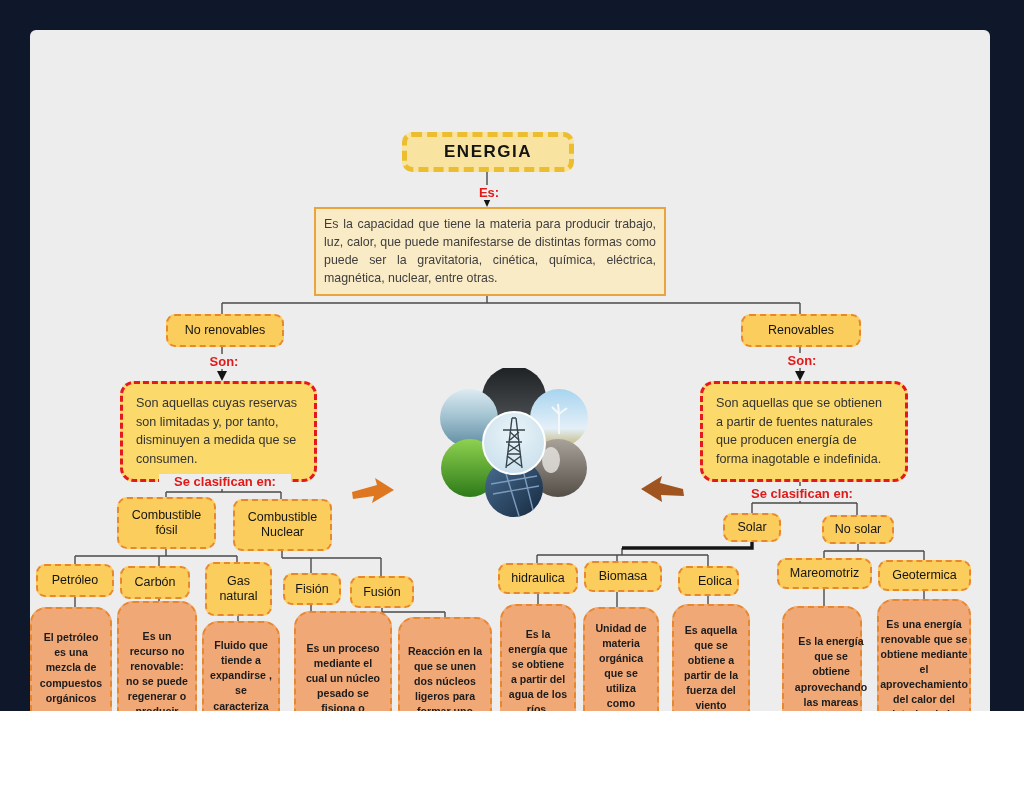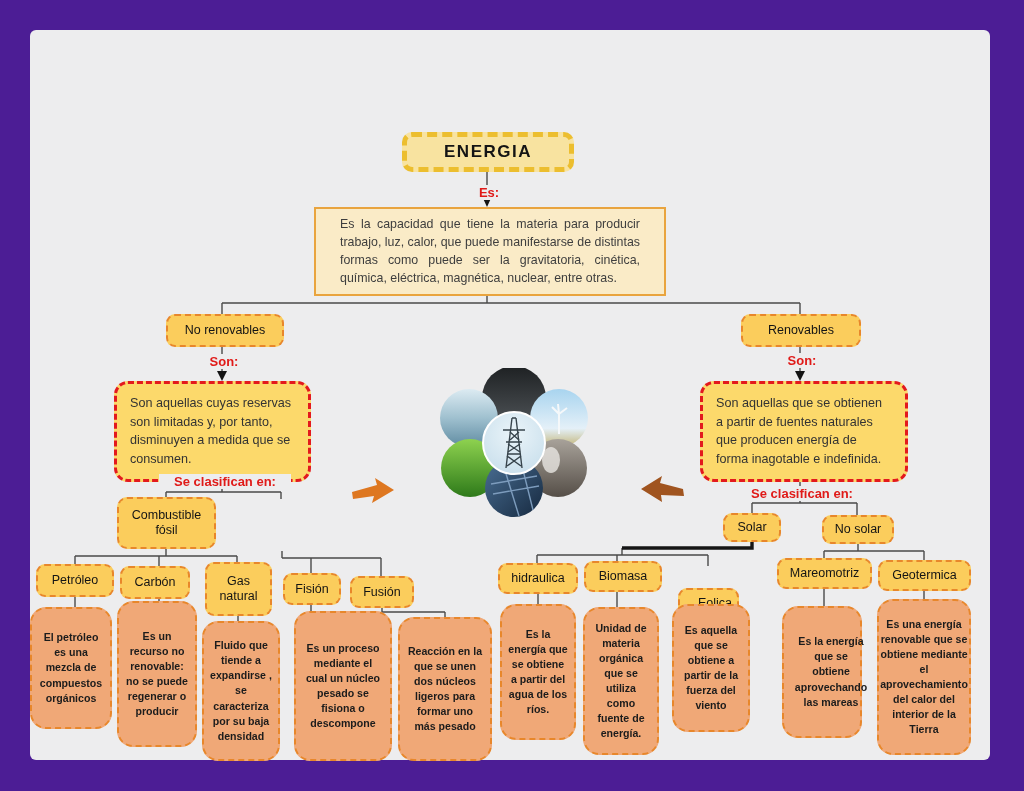--- a/index.html
+++ b/index.html
@@ -1,22 +1,22 @@
 <!DOCTYPE html>
 <html><head>
 <meta charset="utf-8">
 <style>
   html,body{margin:0;padding:0;background:#ffffff;}
-  #stage{position:relative;width:1024px;height:791px;background:#4c1d95;overflow:hidden;
+  #stage{position:relative;width:1024px;height:711px;background:#0f172a;overflow:hidden;
          font-family:"Liberation Sans", sans-serif;}
   .panel{position:absolute;left:30px;top:30px;width:960px;height:730px;background:#EDEDEE;border-radius:6px;}
   #connectors{position:absolute;left:0;top:0;width:1024px;height:791px;z-index:1;pointer-events:none;}
   .box{position:absolute;z-index:2;box-sizing:border-box;}
   .titlebox{background:#F8E3A0;border:5px dashed #ECBE2F;border-radius:10px;display:flex;align-items:center;justify-content:center;font-weight:bold;font-size:17px;letter-spacing:1.5px;color:#141414;}
-  .defbox{background:#FAEBC7;border:2px solid #E9A43E;color:#3e3e3e;font-size:12.4px;line-height:1.44;padding:7px 24px;text-align:justify;}
+  .defbox{background:#FAEBC7;border:2px solid #E9A43E;color:#3e3e3e;font-size:12.4px;line-height:1.44;padding:7px 8px;text-align:justify;}
   .node{background:#FBCD5C;border:2.5px dashed #E8872B;border-radius:9px;display:flex;align-items:center;justify-content:center;text-align:center;font-size:12.5px;color:#141414;line-height:1.2;padding:2px 3px;}
   .redbox{background:#FCD96B;border:3px dashed #E3191D;border-radius:14px;font-size:12.6px;color:#333333;padding:10px 13px;line-height:1.48;}
   .desc{background:#F0A877;border:2.5px dashed #E8872B;border-radius:16px;display:flex;align-items:center;justify-content:center;text-align:center;font-weight:bold;font-size:10.6px;color:#1c1c1c;line-height:1.42;padding:8px 6px;}
   .redlabel{position:absolute;z-index:3;color:#E01A18;font-weight:bold;font-size:13px;text-align:center;background:#EDEDEE;padding:0 2px;}
   .collage{position:absolute;z-index:2;}
 </style>
 </head>
 <body>
 
 <div id="stage">
@@ -58,46 +58,47 @@
   <div class="box titlebox" style="left:402px;top:132px;width:172px;height:40px;">ENERGIA</div>
   <div class="redlabel" style="left:467px;top:185px;width:40px;">Es:</div>
   <div class="box defbox" style="left:314px;top:207px;width:352px;">Es la capacidad que tiene la materia para producir trabajo, luz, calor, que puede manifestarse de distintas formas como puede ser la gravitatoria, cinética, química, eléctrica, magnética, nuclear, entre otras.</div>
 
   <div class="box node" style="left:166px;top:314px;width:118px;height:33px;">No renovables</div>
   <div class="box node" style="left:741px;top:314px;width:120px;height:33px;">Renovables</div>
 
   <div class="redlabel" style="left:197px;top:354px;width:50px;">Son:</div>
   <div class="redlabel" style="left:775px;top:353px;width:50px;">Son:</div>
 
-  <div class="box redbox" style="left:114px;top:381px;width:197px;">Son aquellas cuyas reservas son limitadas y, por tanto, disminuyen a medida que se consumen.</div>
+  <div class="box redbox" style="left:120px;top:381px;width:197px;">Son aquellas cuyas reservas son limitadas y, por tanto, disminuyen a medida que se consumen.</div>
   <div class="box redbox" style="left:700px;top:381px;width:208px;">Son aquellas que se obtienen a partir de fuentes naturales que producen energía de forma inagotable e indefinida.</div>
 
   <div class="redlabel" style="left:159px;top:474px;width:128px;">Se clasifican en:</div>
   <div class="redlabel" style="left:736px;top:486px;width:128px;">Se clasifican en:</div>
 
   <div class="box node" style="left:117px;top:497px;width:99px;height:52px;border-radius:10px;">Combustible fósil</div>
+  <div class="box node" style="left:233px;top:499px;width:99px;height:52px;">Combustible Nuclear</div>
 
   <div class="box node" style="left:36px;top:564px;width:78px;height:33px;">Petróleo</div>
   <div class="box node" style="left:120px;top:566px;width:70px;height:33px;">Carbón</div>
   <div class="box node" style="left:205px;top:562px;width:67px;height:54px;">Gas natural</div>
   <div class="box node" style="left:283px;top:573px;width:58px;height:32px;">Fisión</div>
   <div class="box node" style="left:350px;top:576px;width:64px;height:32px;">Fusión</div>
 
   <div class="box desc" style="left:30px;top:607px;width:82px;height:122px;">El petróleo es una mezcla de compuestos orgánicos</div>
   <div class="box desc" style="left:117px;top:601px;width:80px;height:146px;">Es un recurso no renovable: no se puede regenerar o producir</div>
   <div class="box desc" style="left:202px;top:621px;width:78px;height:140px;">Fluido que tiende a expandirse , se caracteriza por su baja densidad</div>
   <div class="box desc" style="left:294px;top:611px;width:98px;height:150px;">Es un proceso mediante el cual un núcleo pesado se fisiona o descompone</div>
   <div class="box desc" style="left:398px;top:617px;width:94px;height:144px;text-align:center;">Reacción en la que se unen dos núcleos ligeros para formar uno más pesado</div>
 
   <div class="box node" style="left:723px;top:513px;width:58px;height:29px;">Solar</div>
   <div class="box node" style="left:822px;top:515px;width:72px;height:29px;">No solar</div>
 
   <div class="box node" style="left:498px;top:563px;width:80px;height:31px;text-align:right;">hidraulica</div>
   <div class="box node" style="left:584px;top:561px;width:78px;height:31px;">Biomasa</div>
-  <div class="box node" style="left:678px;top:588px;width:61px;height:30px;padding-left:16px;">Eolica</div>
+  <div class="box node" style="left:678px;top:566px;width:61px;height:30px;padding-left:16px;">Eolica</div>
   <div class="box node" style="left:777px;top:558px;width:95px;height:31px;">Mareomotriz</div>
   <div class="box node" style="left:878px;top:560px;width:93px;height:31px;">Geotermica</div>
 
   <div class="box desc" style="left:500px;top:604px;width:76px;height:136px;">Es la energía que se obtiene a partir del agua de los ríos.</div>
   <div class="box desc" style="left:583px;top:607px;width:76px;height:148px;">Unidad de materia orgánica que se utiliza como fuente de energía.</div>
   <div class="box desc" style="left:672px;top:604px;width:78px;height:128px;">Es aquella que se obtiene a partir de la fuerza del viento</div>
   <div class="box desc" style="left:782px;top:606px;width:80px;height:132px;padding-left:24px;">Es la energía que se obtiene aprovechando las mareas</div>
   <div class="box desc" style="left:877px;top:599px;width:94px;height:156px;">Es una energía renovable que se obtiene mediante el aprovechamiento del calor del interior de la Tierra</div>
 
   <svg class="collage" style="left:433px;top:368px;" width="164" height="150" viewBox="0 0 164 150">

